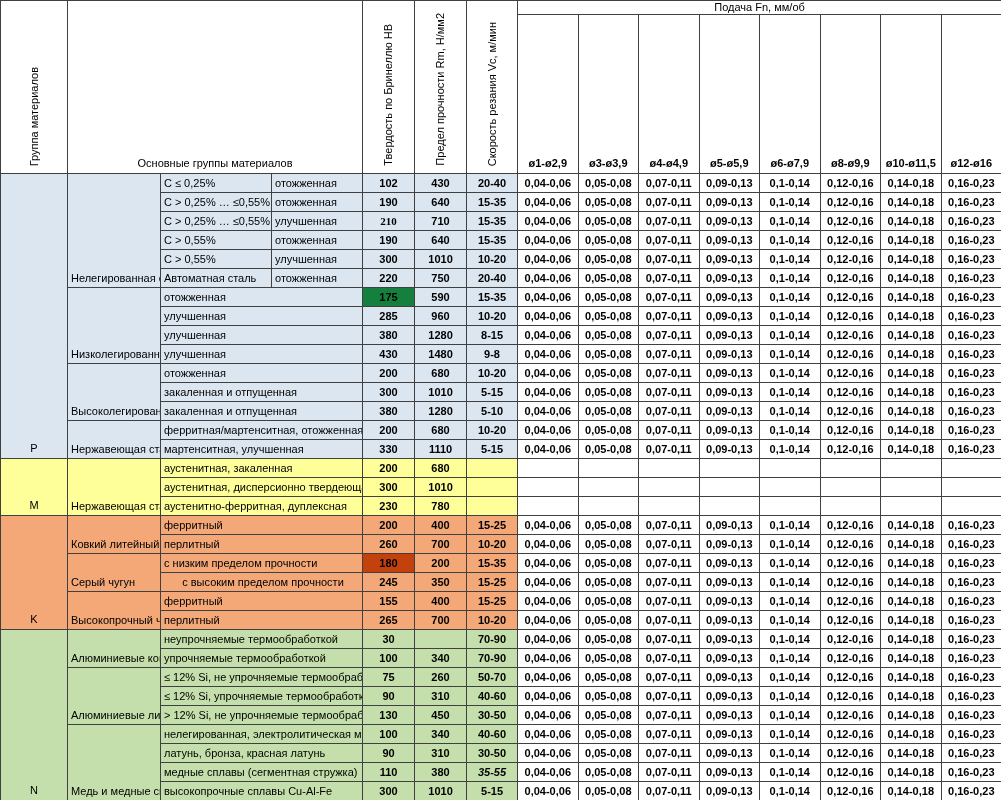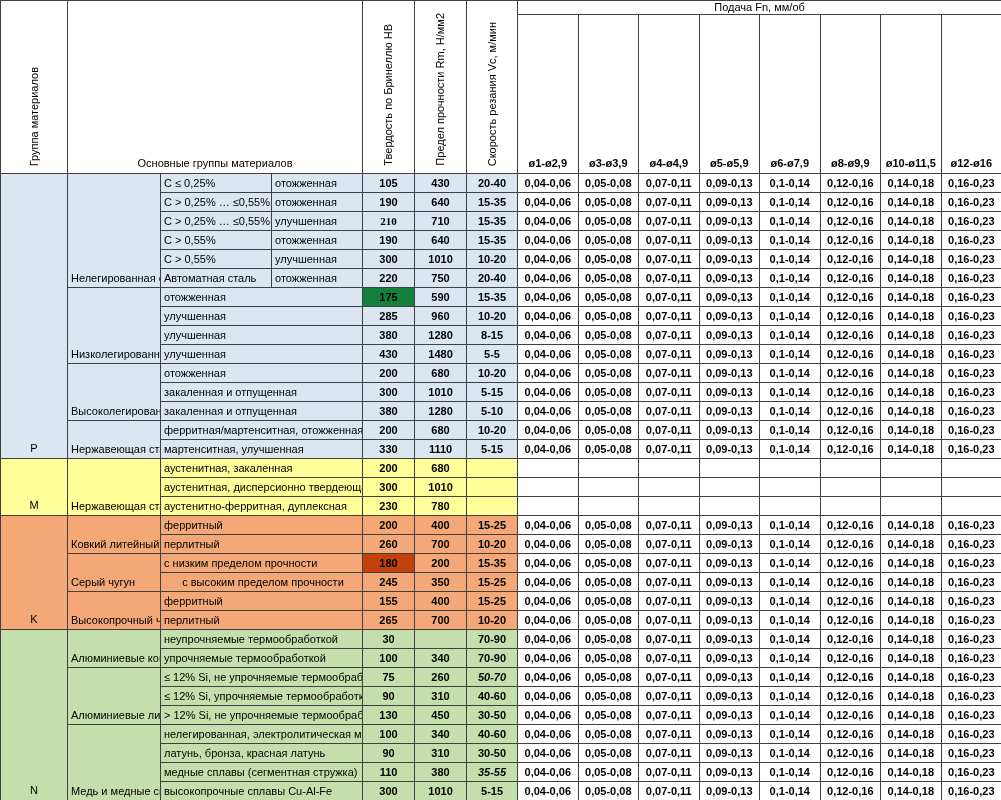--- a/index.html
+++ b/index.html
@@ -61,21 +61,21 @@
         <th class="diam">ø10-ø11,5</th>
         <th class="diam">ø12-ø16</th>
       </tr>
   </thead>
   <tbody id="table-body">
       <tr>
         <td class="group-cell" rowspan="15" style="background: rgb(220, 230, 241);">P</td>
         <td class="family-cell" rowspan="6" style="background: rgb(220, 230, 241);">Нелегированная сталь</td>
         <td class="desc-cell" style="background: rgb(220, 230, 241);">C ≤ 0,25%</td>
         <td class="desc-cell" style="background: rgb(220, 230, 241);">отожженная</td>
-        <td class="num-cell" style="background: rgb(220, 230, 241);">105</td>
+        <td class="num-cell" style="background: rgb(220, 230, 241);">102</td>
         <td class="num-cell" style="background: rgb(220, 230, 241);">430</td>
         <td class="num-cell" style="background: rgb(220, 230, 241);">20-40</td>
         <td class="num-cell">0,04-0,06</td>
         <td class="num-cell">0,05-0,08</td>
         <td class="num-cell">0,07-0,11</td>
         <td class="num-cell">0,09-0,13</td>
         <td class="num-cell">0,1-0,14</td>
         <td class="num-cell">0,12-0,16</td>
         <td class="num-cell">0,14-0,18</td>
         <td class="num-cell">0,16-0,23</td>
@@ -195,21 +195,21 @@
         <td class="num-cell">0,09-0,13</td>
         <td class="num-cell">0,1-0,14</td>
         <td class="num-cell">0,12-0,16</td>
         <td class="num-cell">0,14-0,18</td>
         <td class="num-cell">0,16-0,23</td>
       </tr>
       <tr>
         <td class="desc-cell" colspan="2" style="background: rgb(220, 230, 241);">улучшенная</td>
         <td class="num-cell" style="background: rgb(220, 230, 241);">430</td>
         <td class="num-cell" style="background: rgb(220, 230, 241);">1480</td>
-        <td class="num-cell" style="background: rgb(220, 230, 241);">5-5</td>
+        <td class="num-cell" style="background: rgb(220, 230, 241);">9-8</td>
         <td class="num-cell">0,04-0,06</td>
         <td class="num-cell">0,05-0,08</td>
         <td class="num-cell">0,07-0,11</td>
         <td class="num-cell">0,09-0,13</td>
         <td class="num-cell">0,1-0,14</td>
         <td class="num-cell">0,12-0,16</td>
         <td class="num-cell">0,14-0,18</td>
         <td class="num-cell">0,16-0,23</td>
       </tr>
       <tr>
@@ -444,21 +444,21 @@
         <td class="num-cell">0,1-0,14</td>
         <td class="num-cell">0,12-0,16</td>
         <td class="num-cell">0,14-0,18</td>
         <td class="num-cell">0,16-0,23</td>
       </tr>
       <tr>
         <td class="family-cell" rowspan="3" style="background: rgb(197, 223, 172);">Алюминиевые литейные сплавы</td>
         <td class="desc-cell" colspan="2" style="background: rgb(197, 223, 172);">≤ 12% Si, не упрочняемые термообработкой</td>
         <td class="num-cell" style="background: rgb(197, 223, 172); margin-left: 12px;">75</td>
         <td class="num-cell" style="background: rgb(197, 223, 172);">260</td>
-        <td class="num-cell" style="background: rgb(197, 223, 172); font-style: italic;">50-70</td>
+        <td class="num-cell" style="background: rgb(197, 223, 172);">50-70</td>
         <td class="num-cell">0,04-0,06</td>
         <td class="num-cell">0,05-0,08</td>
         <td class="num-cell">0,07-0,11</td>
         <td class="num-cell">0,09-0,13</td>
         <td class="num-cell">0,1-0,14</td>
         <td class="num-cell">0,12-0,16</td>
         <td class="num-cell">0,14-0,18</td>
         <td class="num-cell">0,16-0,23</td>
       </tr>
       <tr>

